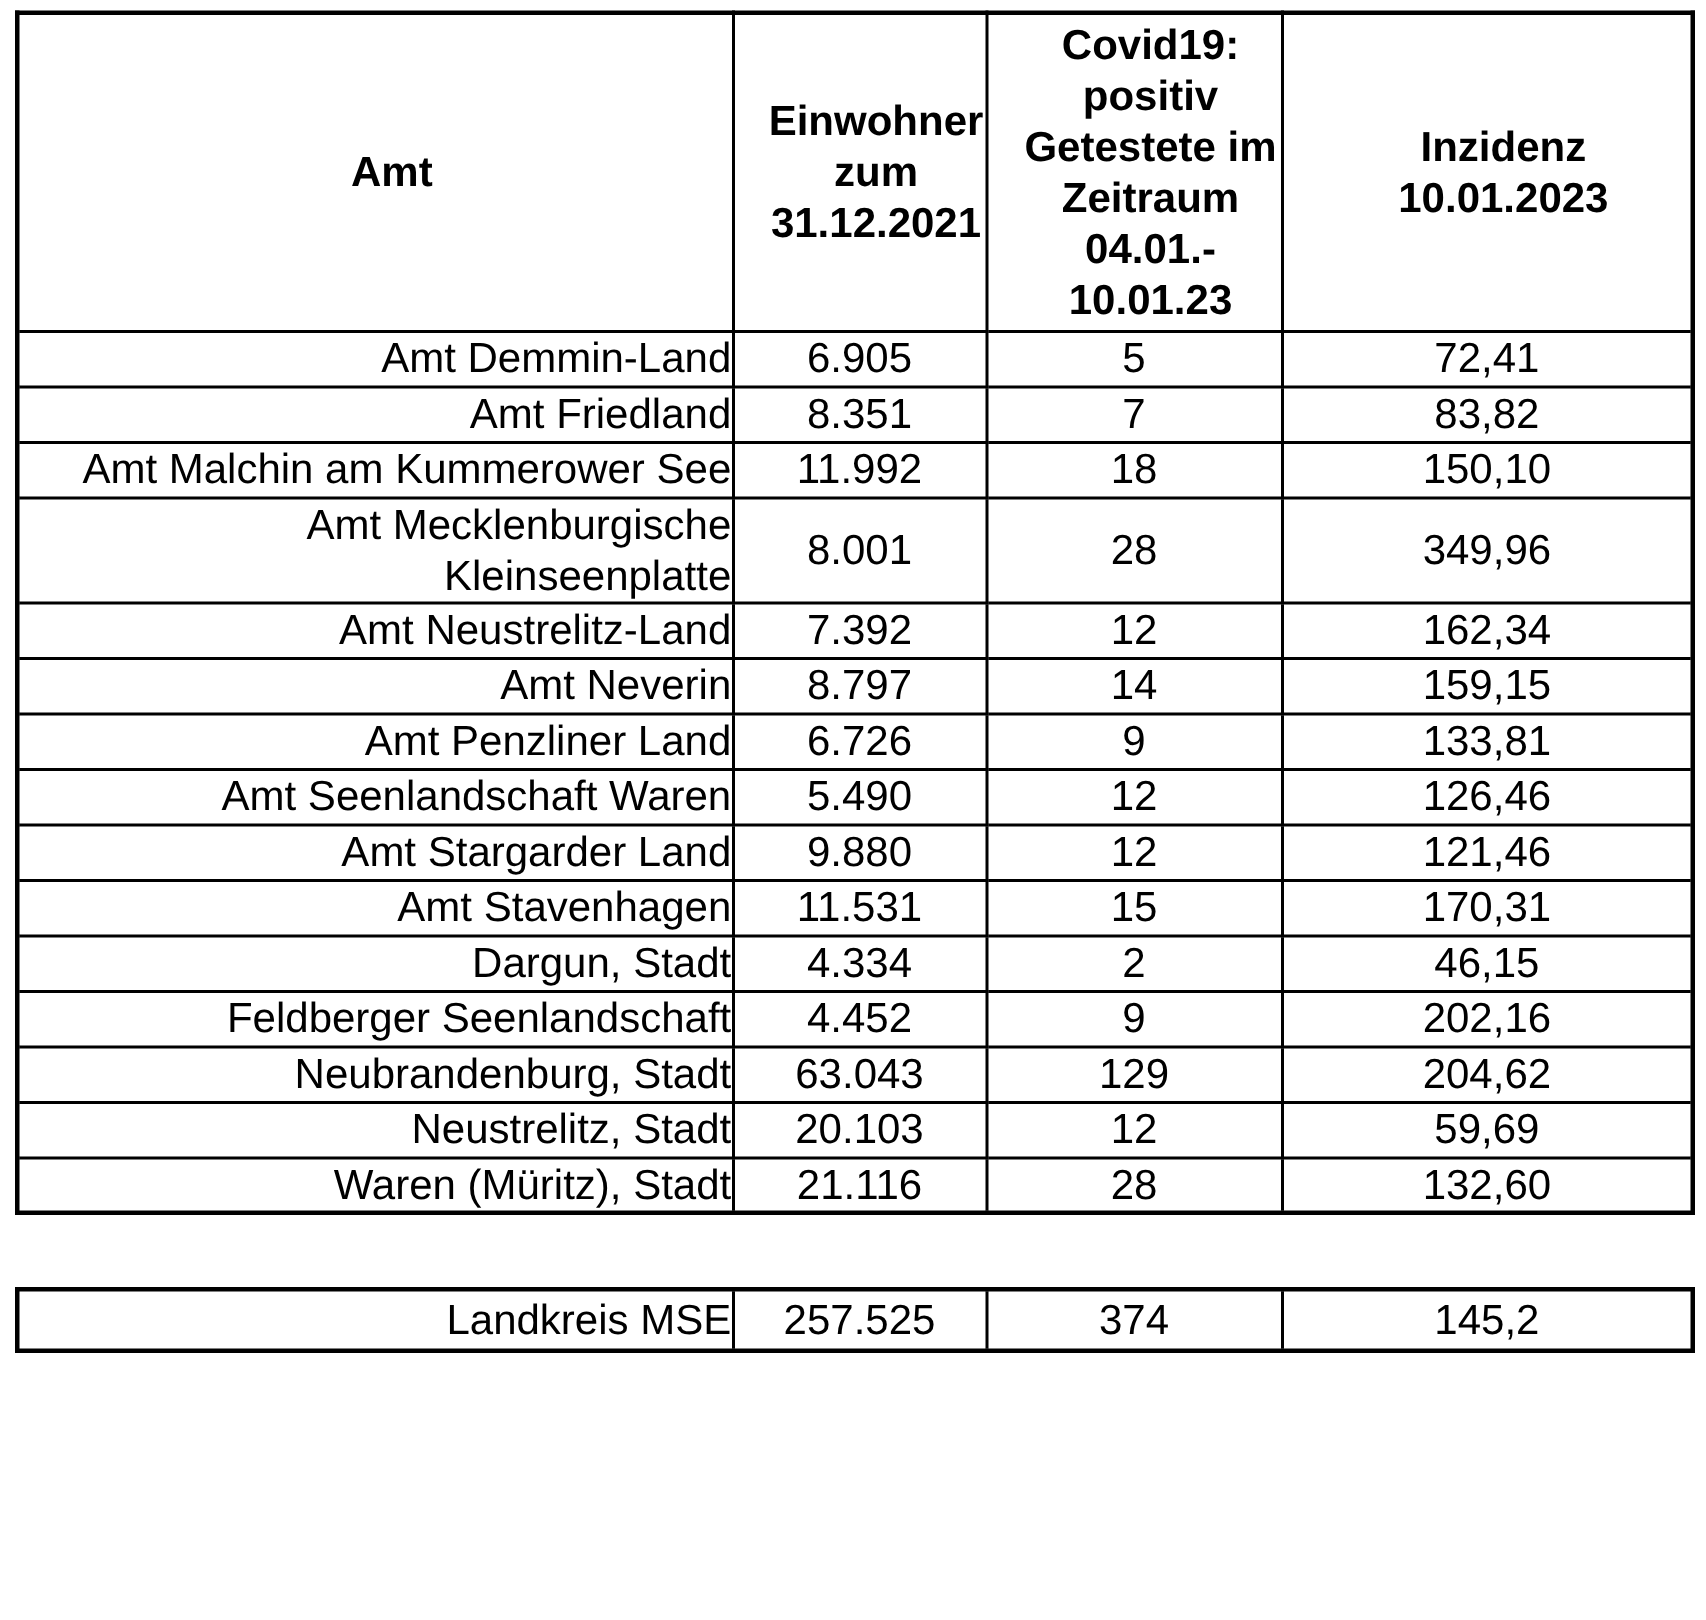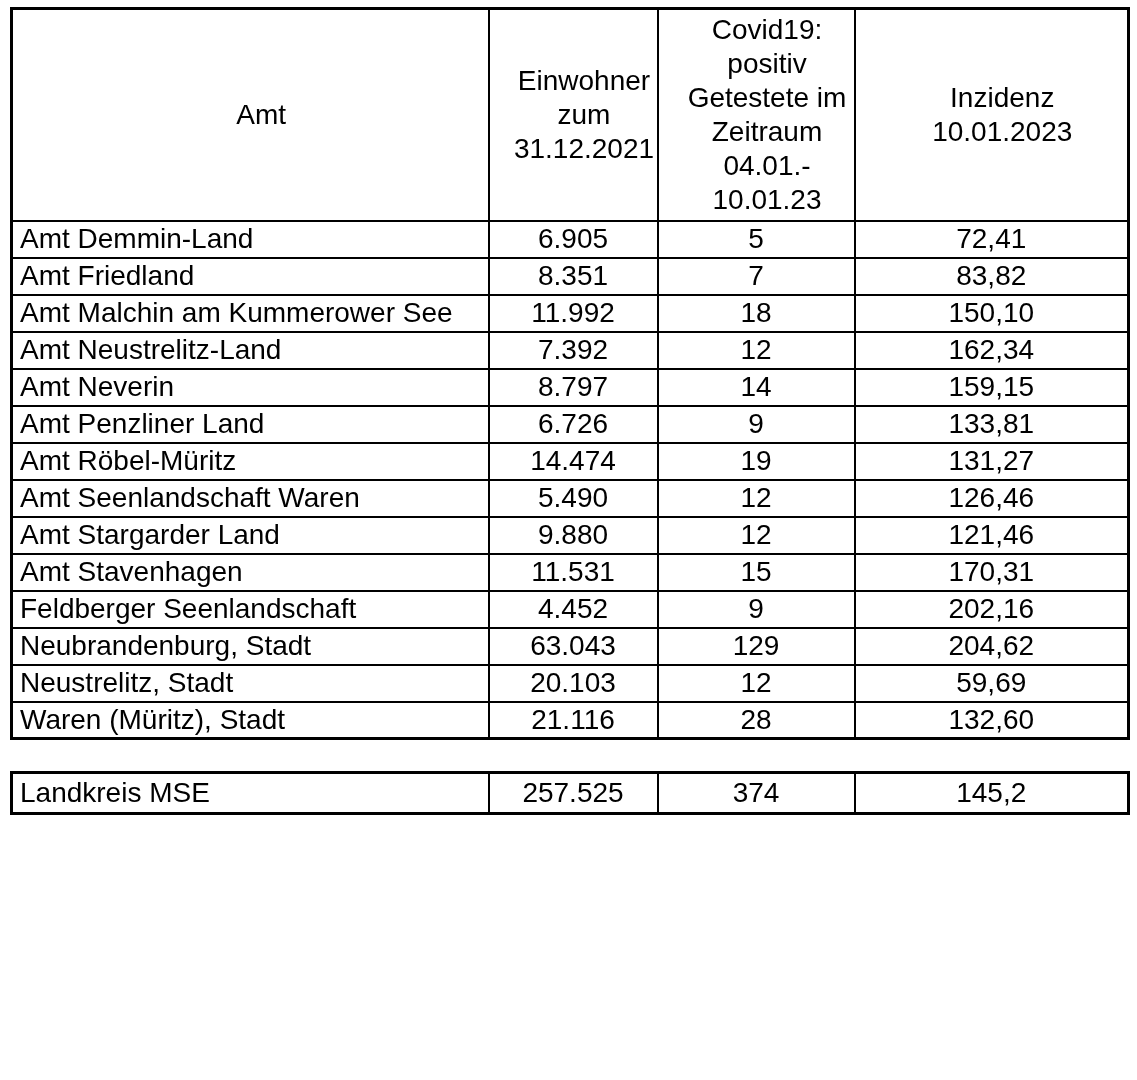--- a/index.html
+++ b/index.html
@@ -29,39 +29,39 @@
   }
   th, td {
     border: 2px solid #000000;
     padding: 0;
     overflow: hidden;
   }
   thead tr {
     height: 212px;
   }
   th {
-    font-weight: normal;
+    font-weight: bold;
     vertical-align: middle;
     white-space: pre-line;
     padding-left: 22px;
   }
   tbody tr {
     height: 37px;
   }
   td.td-name {
-    text-align: left;
+    text-align: right;
     padding-left: 7px;
     vertical-align: middle;
   }
   td.td-num {
     text-align: center;
     vertical-align: middle;
   }
   .summary-table {
-    margin-top: 31px;
+    margin-top: 48px;
   }
   .summary-table tbody tr {
     height: 41px;
   }
 </style>
 </head>
 <body>
 
 <div class="page">
 
@@ -101,60 +101,66 @@
           <td class="td-num">7</td>
           <td class="td-num">83,82</td>
         </tr>
         <tr>
           <td class="td-name">Amt Malchin am Kummerower See</td>
           <td class="td-num">11.992</td>
           <td class="td-num">18</td>
           <td class="td-num">150,10</td>
         </tr>
         <tr>
+          <td class="td-name">Amt Mecklenburgische Kleinseenplatte</td>
+          <td class="td-num">8.001</td>
+          <td class="td-num">28</td>
+          <td class="td-num">349,96</td>
+        </tr>
+        <tr>
           <td class="td-name">Amt Neustrelitz-Land</td>
           <td class="td-num">7.392</td>
           <td class="td-num">12</td>
           <td class="td-num">162,34</td>
         </tr>
         <tr>
           <td class="td-name">Amt Neverin</td>
           <td class="td-num">8.797</td>
           <td class="td-num">14</td>
           <td class="td-num">159,15</td>
         </tr>
         <tr>
           <td class="td-name">Amt Penzliner Land</td>
           <td class="td-num">6.726</td>
           <td class="td-num">9</td>
           <td class="td-num">133,81</td>
         </tr>
         <tr>
-          <td class="td-name">Amt Röbel-Müritz</td>
-          <td class="td-num">14.474</td>
-          <td class="td-num">19</td>
-          <td class="td-num">131,27</td>
-        </tr>
-        <tr>
           <td class="td-name">Amt Seenlandschaft Waren</td>
           <td class="td-num">5.490</td>
           <td class="td-num">12</td>
           <td class="td-num">126,46</td>
         </tr>
         <tr>
           <td class="td-name">Amt Stargarder Land</td>
           <td class="td-num">9.880</td>
           <td class="td-num">12</td>
           <td class="td-num">121,46</td>
         </tr>
         <tr>
           <td class="td-name">Amt Stavenhagen</td>
           <td class="td-num">11.531</td>
           <td class="td-num">15</td>
           <td class="td-num">170,31</td>
+        </tr>
+        <tr>
+          <td class="td-name">Dargun, Stadt</td>
+          <td class="td-num">4.334</td>
+          <td class="td-num">2</td>
+          <td class="td-num">46,15</td>
         </tr>
         <tr>
           <td class="td-name">Feldberger Seenlandschaft</td>
           <td class="td-num">4.452</td>
           <td class="td-num">9</td>
           <td class="td-num">202,16</td>
         </tr>
         <tr>
           <td class="td-name">Neubrandenburg, Stadt</td>
           <td class="td-num">63.043</td>

